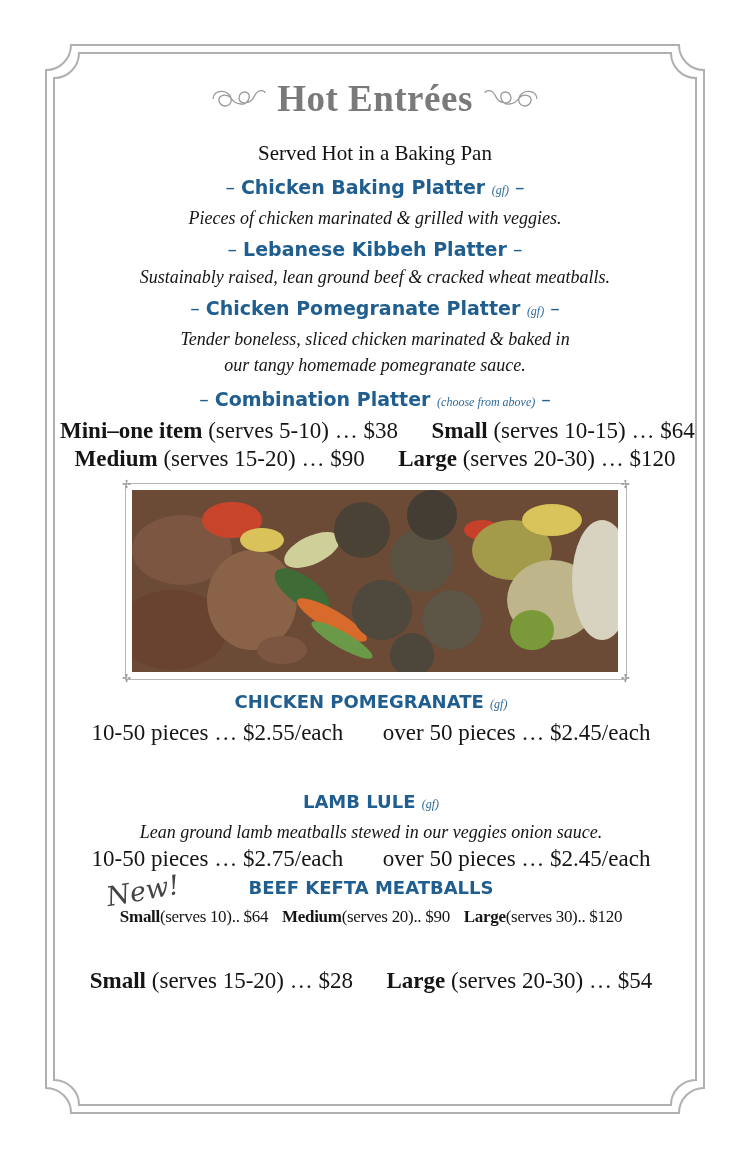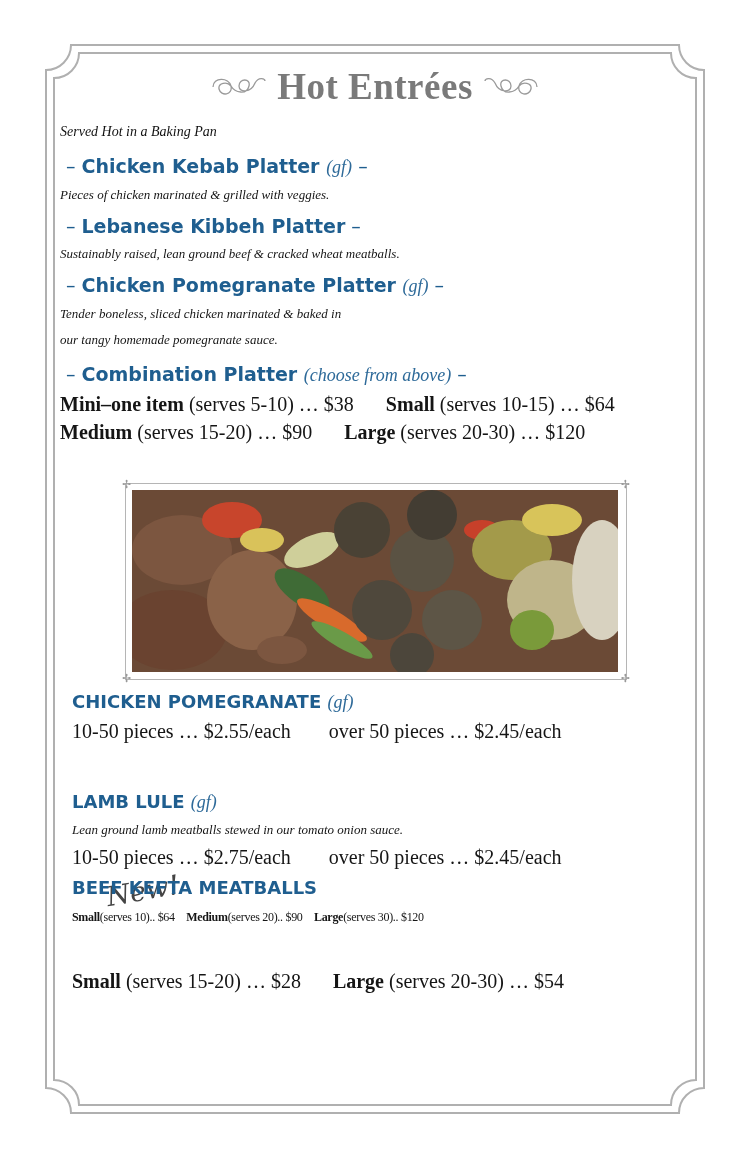--- a/index.html
+++ b/index.html
@@ -2,54 +2,54 @@
 <html><head>
   <meta charset="utf-8">
   <style>
     html, body { margin: 0; padding: 0; background: #ffffff; }
     body { width: 750px; height: 1159px; position: relative; overflow: hidden;
            font-family: "Liberation Serif", "DejaVu Serif", serif; color: #1a1a1a; }
 
     
     .frame { position: absolute; left: 0; top: 0; width: 750px; height: 1159px; pointer-events: none; }
 
-    .content { position: absolute; left: 60px; top: 60px; width: 630px; text-align: left; }
+    .content { position: absolute; left: 60px; top: 72px; width: 630px; text-align: center; }
 
     .title-row { display: flex; justify-content: center; align-items: center; gap: 10px; height: 52px; }
     .title { font-family: "Liberation Serif", "DejaVu Serif", serif; font-weight: bold;
              font-size: 37px; color: #7a7a7a; letter-spacing: 0.5px; }
     .swirl { width: 58px; height: 26px; }
 
-    .subtitle { font-style: italic; font-size: 14px; margin-top: 4px; height: 32px; line-height: 32px; color: #111; }
+    .subtitle { font-size: 21px; margin-top: 13px; height: 32px; line-height: 32px; color: #111; }
 
     .platter { margin-top: 3px; }
     .platter-name { font-family: "DejaVu Sans", "Liberation Sans", sans-serif; font-weight: bold;
                     font-size: 19px; color: #1f5e8f; line-height: 30px; white-space: nowrap; }
     .platter-name .dash { font-weight: normal; color: #1f5e8f; padding: 0 6px; }
     .tag { font-family: "Liberation Serif", "DejaVu Serif", serif; font-style: italic;
-           font-weight: normal; color: #2e6a99; font-size: 18px; }
-    .desc { font-style: italic; font-size: 13px; line-height: 26px; color: #151515; }
-    .price-line { font-size: 20px; line-height: 28px; color: #151515; white-space: nowrap; }
+           font-weight: normal; color: #2e6a99; font-size: 12px; }
+    .desc { font-style: italic; font-size: 18px; line-height: 26px; color: #151515; }
+    .price-line { font-size: 23px; line-height: 28px; color: #151515; white-space: nowrap; }
     .price-line b { font-weight: bold; font-family: "Liberation Serif", serif; }
     .price-line .sz { font-weight: bold; }
     .gap { display: inline-block; width: 22px; }
 
     .photo-wrap { position: absolute; left: 125px; top: 483px; width: 502px; height: 197px; }
     .photo-frame { position: absolute; inset: 0; border: 1.5px solid #b5b5b5; }
     .photo { position: absolute; left: 7px; top: 7px; right: 9px; bottom: 8px; overflow: hidden;
              background: linear-gradient(90deg, #6e4a35 0%, #8a5a40 18%, #b1833d 30%, #5f5a3e 42%,
              #3c3a33 55%, #4a4538 68%, #9a8a3a 80%, #c0b070 92%, #d8d0b8 100%); }
     .corner-orn { position: absolute; font-size: 11px; color: #999; line-height: 1; }
 
     .item-head { font-family: "DejaVu Sans", "Liberation Sans", sans-serif; font-weight: bold;
                  font-size: 18px; color: #1f5e8f; line-height: 30px; white-space: nowrap; }
-    .lower { position: absolute; left: 72px; width: 630px; }
+    .lower { position: absolute; left: 56px; width: 630px; text-align: center; }
     .new-badge { position: absolute; left: 106px; top: 875px; font-style: italic; font-size: 27px;
                  color: #444; transform: rotate(-10deg); font-family: "DejaVu Serif", serif; }
-    .small-price { font-size: 12px; letter-spacing: -0.3px; }
+    .small-price { font-size: 17px; letter-spacing: -0.3px; }
   </style>
 </head>
 <body>
 
 <svg class="frame" viewBox="0 0 750 1159">
   <path d="M71 45 H679 A25 25 0 0 0 704 70 V1088 A25 25 0 0 0 679 1113 H71 A25 25 0 0 0 46 1088 V70 A25 25 0 0 0 71 45 Z" fill="none" stroke="#b0b0b0" stroke-width="2"></path>
   <path d="M79 53 H671 A25 25 0 0 0 696 78 V1080 A25 25 0 0 0 671 1105 H79 A25 25 0 0 0 54 1080 V78 A25 25 0 0 0 79 53 Z" fill="none" stroke="#b0b0b0" stroke-width="2"></path>
 </svg>
 
 <div class="content">
@@ -59,21 +59,21 @@
     </svg>
     <span class="title">Hot Entrées</span>
     <svg class="swirl" viewBox="0 0 58 26">
       <path d="M2 8 C2 6, 8 3, 12 10 C16 20, 28 20, 28 13 C28 5, 16 5, 18 13 C20 22, 32 20, 36 13 C40 8, 49 10, 48 16 C46 24, 34 22, 36 13 C38 4, 54 4, 54 14" fill="none" stroke="#9a9a9a" stroke-width="1.3"></path>
     </svg>
   </div>
   <div class="subtitle">Served Hot in a Baking Pan</div>
 
   <div class="platter">
     <div class="platter-name">
-      <span class="dash">–</span><span>Chicken Kebab Platter</span>
+      <span class="dash">–</span><span>Chicken Baking Platter</span>
       <span class="tag">(gf)</span><span class="dash">–</span>
     </div>
     <div class="desc">Pieces of chicken marinated &amp; grilled with veggies.</div>
   </div>
 
   <div class="platter">
     <div class="platter-name">
       <span class="dash">–</span><span>Lebanese Kibbeh Platter</span><span class="dash">–</span>
     </div>
     <div class="desc">Sustainably raised, lean ground beef &amp; cracked wheat meatballs.</div>
@@ -161,21 +161,21 @@
     <span>over 50 pieces</span>
     <span>… $2.45/each</span>
   </div>
 </div>
 
 <div class="lower" style="top:779px;margin-top:8px;">
   <div class="item-head">
     <span>LAMB LULE</span>
     <span class="tag">(gf)</span>
   </div>
-  <div class="desc">Lean ground lamb meatballs stewed in our tomato onion sauce.</div>
+  <div class="desc">Lean ground lamb meatballs stewed in our veggies onion sauce.</div>
   <div class="price-line">
     <span>10-50 pieces</span>
     <span>… $2.75/each</span>
     <span class="gap" style="width:28px"></span>
     <span>over 50 pieces</span>
     <span>… $2.45/each</span>
   </div>
 </div>
 
 <div class="new-badge">New!</div>

